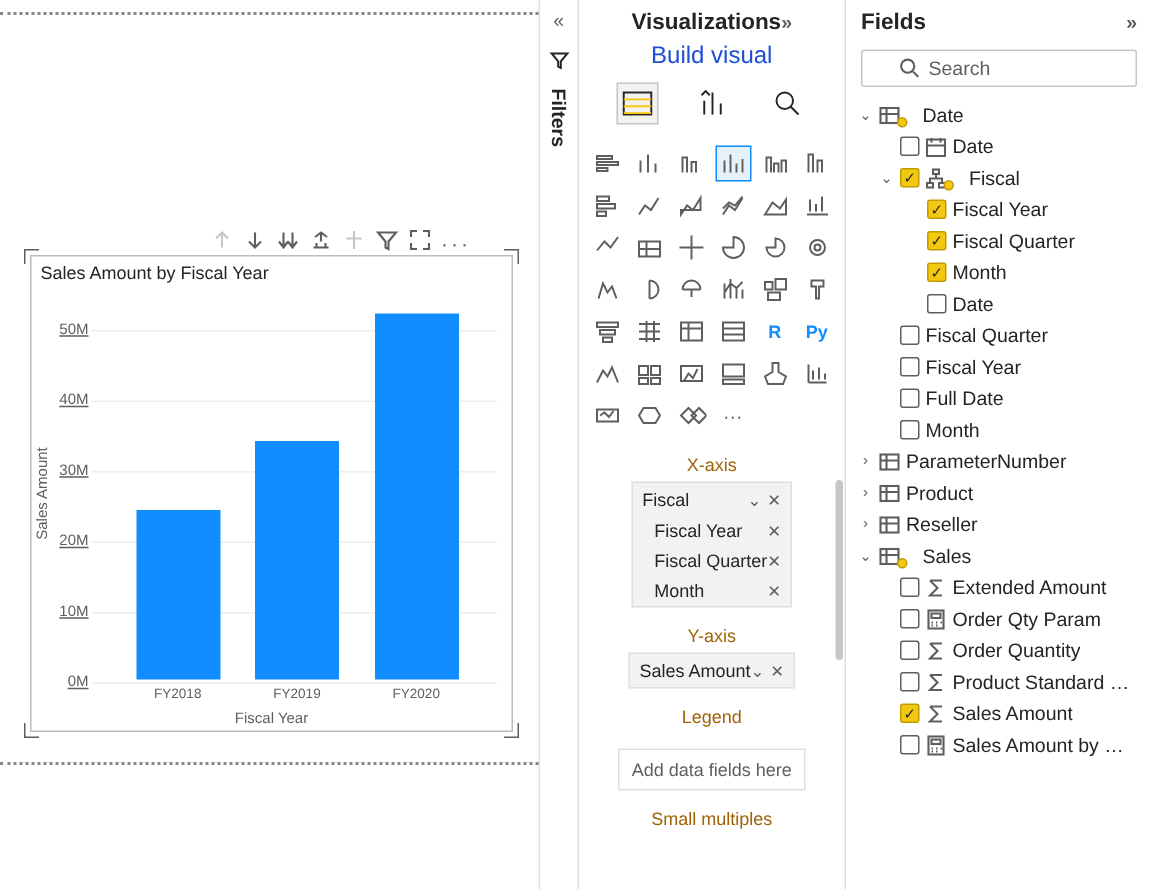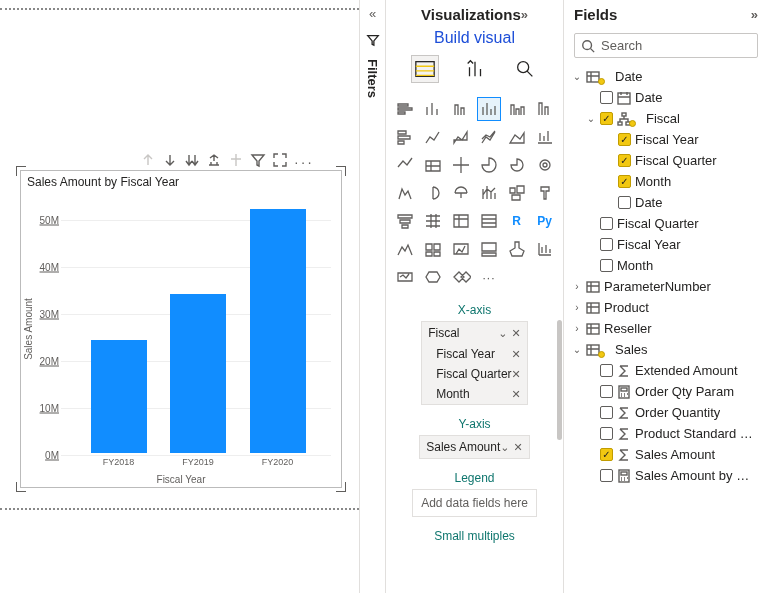--- a/index.html
+++ b/index.html
@@ -43,29 +43,29 @@
 .build-row { display: flex; gap: 22px; padding: 4px 10px 8px; }
 .build-row .bicon { width: 28px; height: 28px; display: flex; align-items: center; justify-content: center; border: 1px solid transparent; }
 .build-row .bicon.active { background: #f3f2f1; border: 1px solid #c8c6c4; }
 .build-row svg { width: 22px; height: 22px; stroke: #252423; fill: none; stroke-width: 1.4; }
 
 .viz-grid { display: grid; grid-template-columns: repeat(6, 24px); gap: 4px 4px; padding: 6px 10px; }
 .viz-grid .vg { width: 24px; height: 24px; display: flex; align-items: center; justify-content: center; cursor: pointer; }
 .viz-grid .vg.sel { background: #e6f2fb; border: 1px solid #118dff; }
 .viz-grid svg { width: 20px; height: 20px; stroke: #605e5c; fill: none; stroke-width: 1.3; }
 
-.section-label { font-size: 12px; color: #0f766e; padding: 8px 10px 4px; }
+.section-label { font-size: 12px; color: #a16207; padding: 8px 10px 4px; }
 .well { margin: 0 10px 4px; background: #f3f2f1; border: 1px solid #e1dfdd; }
 .well-head { display: flex; align-items: center; justify-content: space-between; padding: 4px 6px; font-size: 12px; color: #252423; }
 .well-head .icons { display: flex; gap: 4px; color: #605e5c; font-size: 11px; }
 .well-item { display: flex; align-items: center; justify-content: space-between; padding: 3px 6px 3px 14px; font-size: 12px; color: #252423; }
 .well-item .rm { color: #605e5c; font-size: 11px; }
-.placeholder { margin: 0 10px 4px; border: 1px solid #e1dfdd; padding: 6px 8px; font-size: 12px; color: #605e5c; background: #fff; }
-
-.search-box { margin: 4px 10px 8px; display: flex; align-items: center; gap: 6px; border: 1px solid #c8c6c4; padding: 4px 6px; border-radius: 2px; }
+.placeholder { margin: 10px 10px 4px; border: 1px solid #e1dfdd; padding: 6px 8px; font-size: 12px; color: #605e5c; background: #fff; }
+
+.search-box { margin: 4px 10px 8px; display: flex; gap: 6px; border: 1px solid #c8c6c4; padding: 4px 24px; border-radius: 2px; }
 .search-box svg { width: 14px; height: 14px; stroke: #605e5c; fill: none; stroke-width: 1.6; }
 .search-box span { color: #605e5c; font-size: 13px; }
 
 .tree { padding: 0 6px; overflow-y: auto; flex: 1; }
 .tree-row { display: flex; align-items: center; gap: 4px; padding: 3px 2px; font-size: 13px; color: #252423; cursor: pointer; white-space: nowrap; }
 .tree-row .tw { width: 10px; text-align: center; color: #605e5c; font-size: 10px; }
 .tree-row .cb { width: 13px; height: 13px; border: 1px solid #605e5c; background: #fff; display: inline-flex; align-items: center; justify-content: center; font-size: 10px; border-radius: 2px; }
 .tree-row .cb.checked { background: #f2c811; border-color: #c19c00; color: #252423; }
 .tree-row .ticon { width: 14px; height: 14px; display: inline-flex; align-items: center; justify-content: center; }
 .tree-row .ticon svg { width: 14px; height: 14px; stroke: #605e5c; fill: none; stroke-width: 1.4; }
@@ -487,20 +487,25 @@
         <span class="truncate">Fiscal Quarter</span>
       </div>
       <div class="tree-row ind1">
         <span class="tw"></span>
         <span class="cb"></span>
         <span class="truncate">Fiscal Year</span>
       </div>
       <div class="tree-row ind1">
         <span class="tw"></span>
         <span class="cb"></span>
+        <span class="truncate">Full Date</span>
+      </div>
+      <div class="tree-row ind1">
+        <span class="tw"></span>
+        <span class="cb"></span>
         <span class="truncate">Month</span>
       </div>
       <div class="tree-row ind0">
         <span class="tw">›</span>
         <span class="ticon">
           <svg viewBox="0 0 14 14">
             <rect x="1" y="2" width="12" height="10"></rect>
             <path d="M1 6h12M5 2v10"></path>
           </svg>
         </span>

